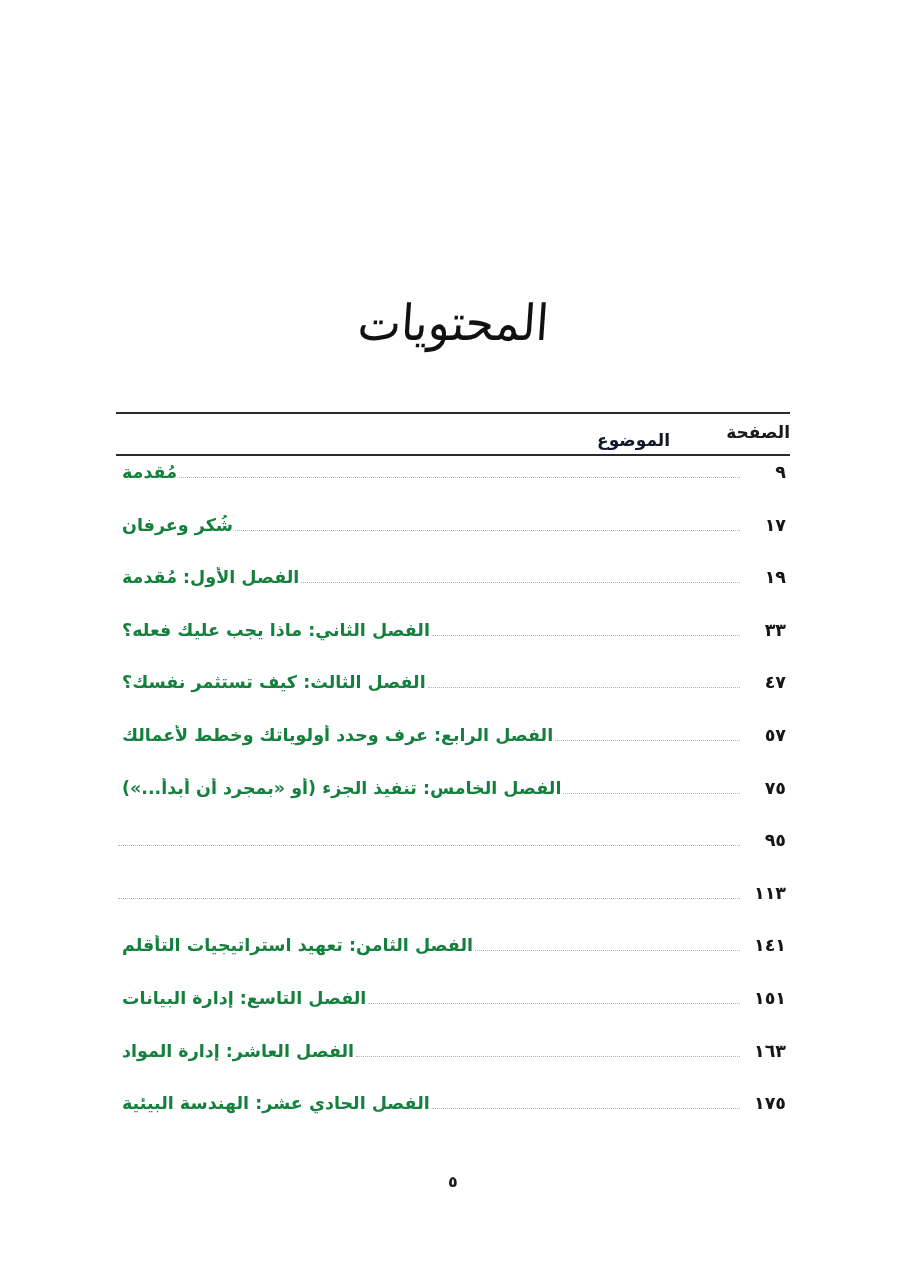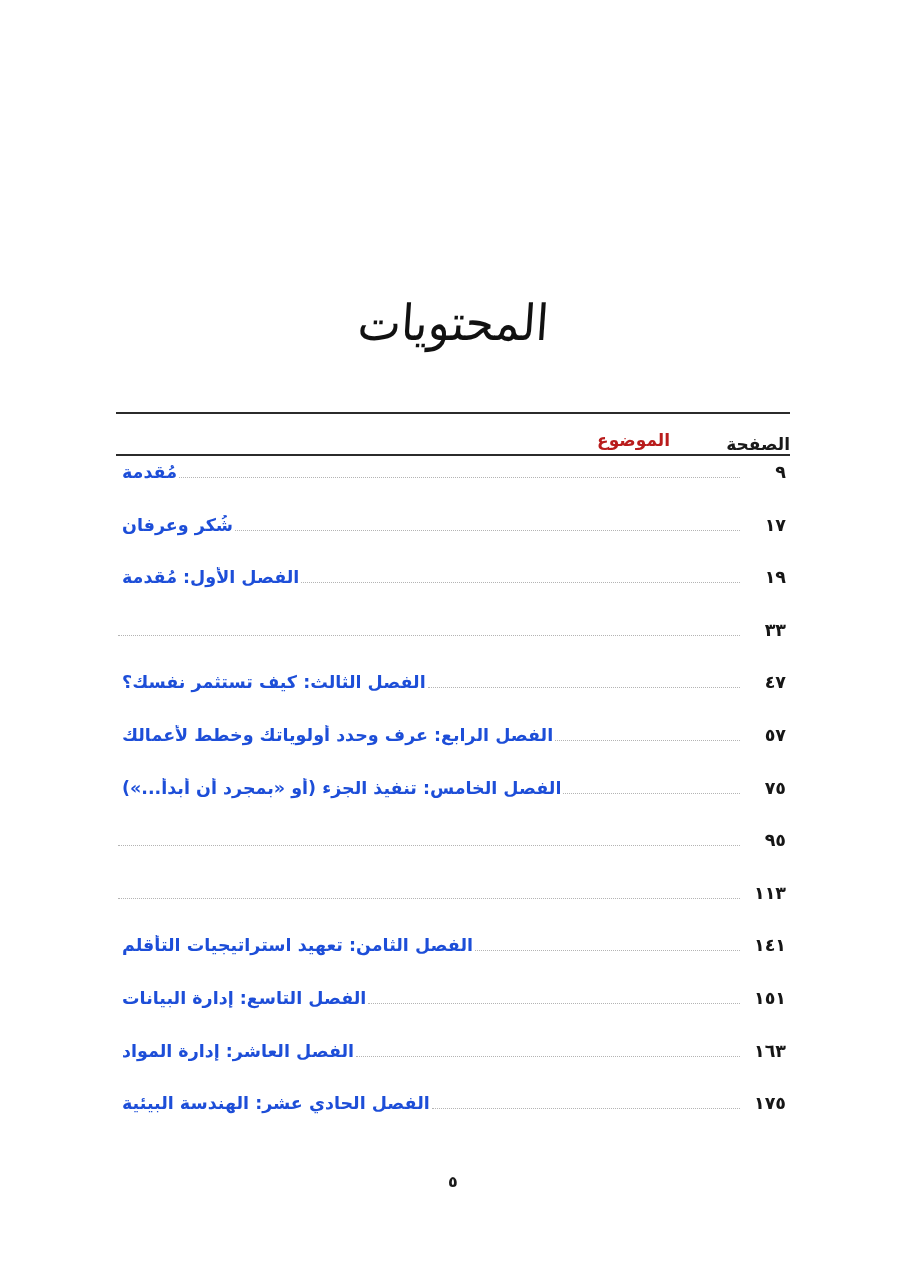--- a/index.html
+++ b/index.html
@@ -61,49 +61,49 @@
     flex-direction: row;
     align-items: flex-end;
     height: 40px;
     padding: 0;
   }
   .head-subject {
     flex: 1 1 auto;
     text-align: right;
     font-size: 17px;
     font-weight: 700;
-    color: #b91c1c;
+    color: #0f172a;
     padding-bottom: 4px;
   }
   .head-page {
     flex: 0 0 auto;
     width: 120px;
     text-align: right;
     direction: rtl;
     font-size: 17px;
     font-weight: 700;
     color: #1a1a1a;
-    padding-bottom: 0;
+    padding-bottom: 12px;
   }
 
   .rows {
     padding-top: 6px;
   }
   .toc-row {
     display: flex;
     flex-direction: row;
     align-items: baseline;
     height: 52.6px;
     overflow: hidden;
   }
   .entry-title {
     flex: 0 0 auto;
     font-size: 17.5px;
     font-weight: 700;
-    color: #1d4ed8;
+    color: #15803d;
     white-space: nowrap;
     padding-left: 6px;
     line-height: 1.2;
   }
   .leader {
     flex: 1 1 auto;
     position: relative;
     height: 1px;
     margin: 0 2px 4px 2px;
     overflow: hidden;
@@ -174,20 +174,21 @@
           <div class="entry-title">شُكر وعرفان</div>
         </div>
         <div class="toc-row">
           <div class="entry-page">١٩</div>
           <div class="leader"></div>
           <div class="entry-title">الفصل الأول: مُقدمة</div>
         </div>
         <div class="toc-row">
           <div class="entry-page">٣٣</div>
           <div class="leader"></div>
+          <div class="entry-title">الفصل الثاني: ماذا يجب عليك فعله؟</div>
         </div>
         <div class="toc-row">
           <div class="entry-page">٤٧</div>
           <div class="leader"></div>
           <div class="entry-title">الفصل الثالث: كيف تستثمر نفسك؟</div>
         </div>
         <div class="toc-row">
           <div class="entry-page">٥٧</div>
           <div class="leader"></div>
           <div class="entry-title">الفصل الرابع: عرف وحدد أولوياتك وخطط لأعمالك</div>

